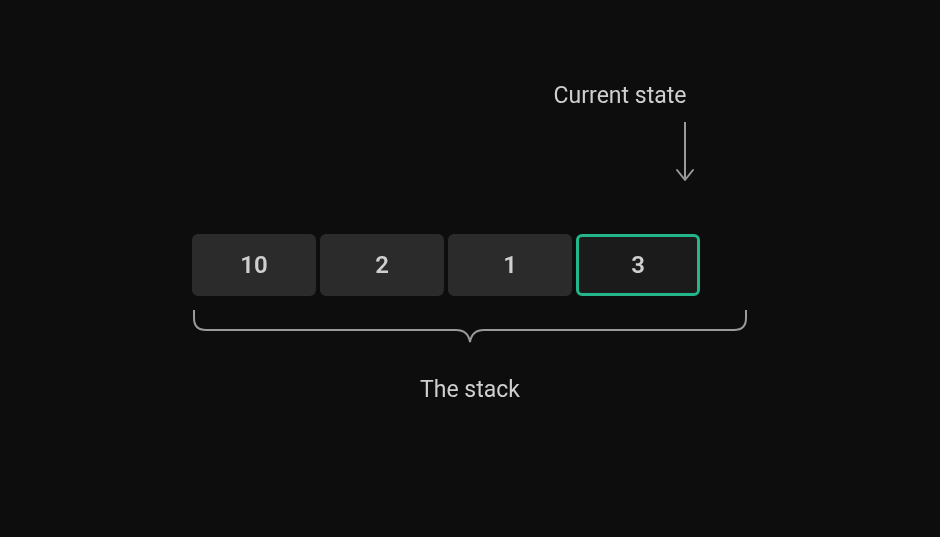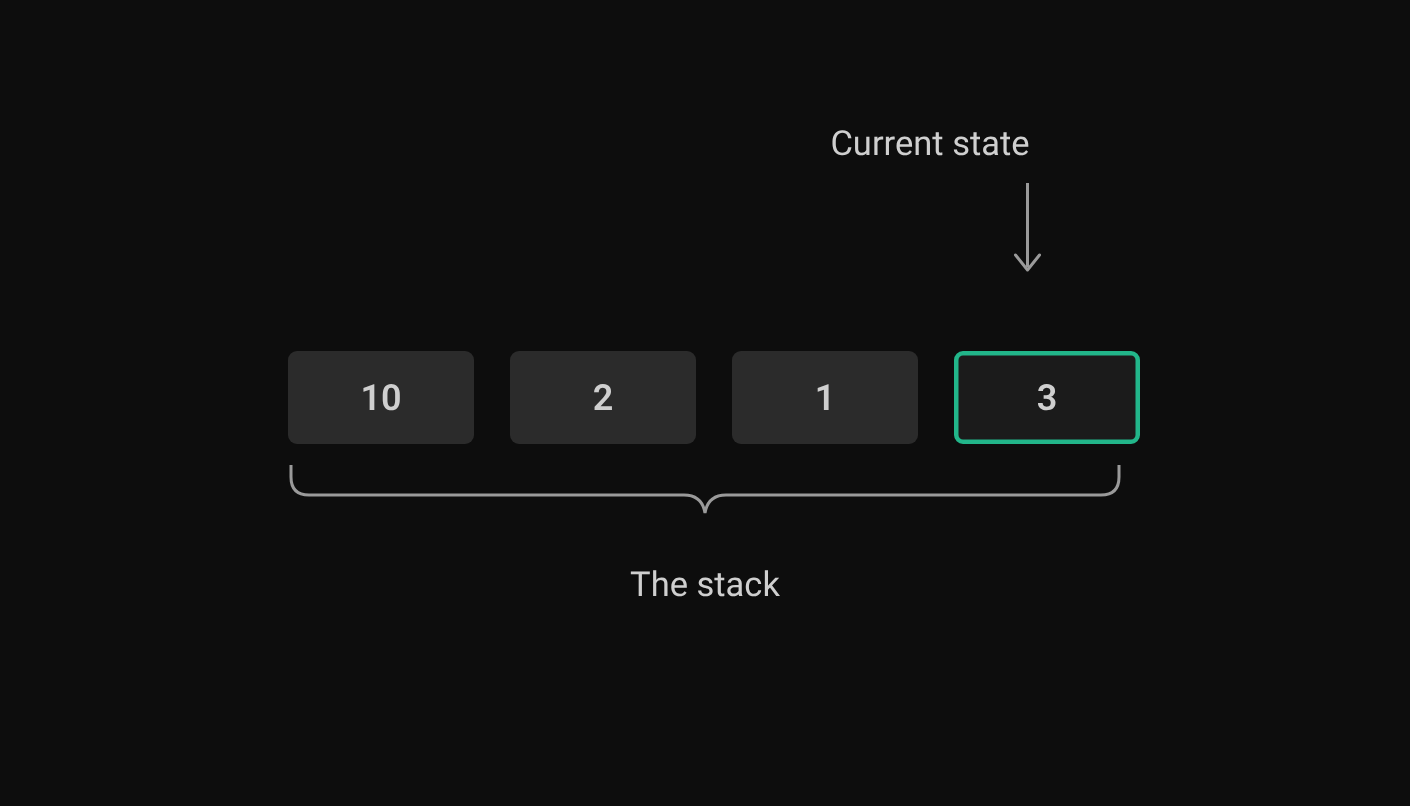--- a/index.html
+++ b/index.html
@@ -32,21 +32,21 @@
     left: 684px;
     top: 122px;
     width: 2px;
     height: 64px;
   }
   .stack-row {
     position: absolute;
     left: 192px;
     top: 234px;
     display: flex;
-    gap: 24px;
+    gap: 4px;
   }
   .cell {
     width: 124px;
     height: 62px;
     background: #2b2b2b;
     border-radius: 6px;
     display: flex;
     align-items: center;
     justify-content: center;
     font-size: 24px;

